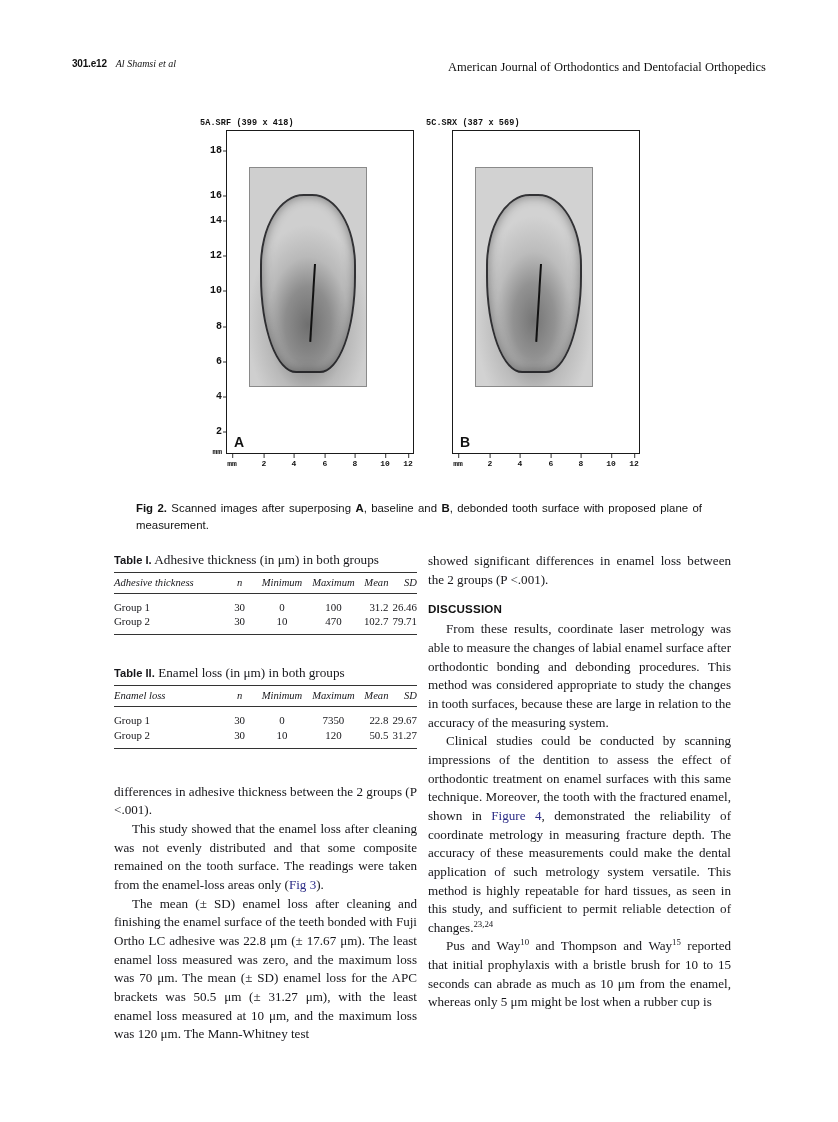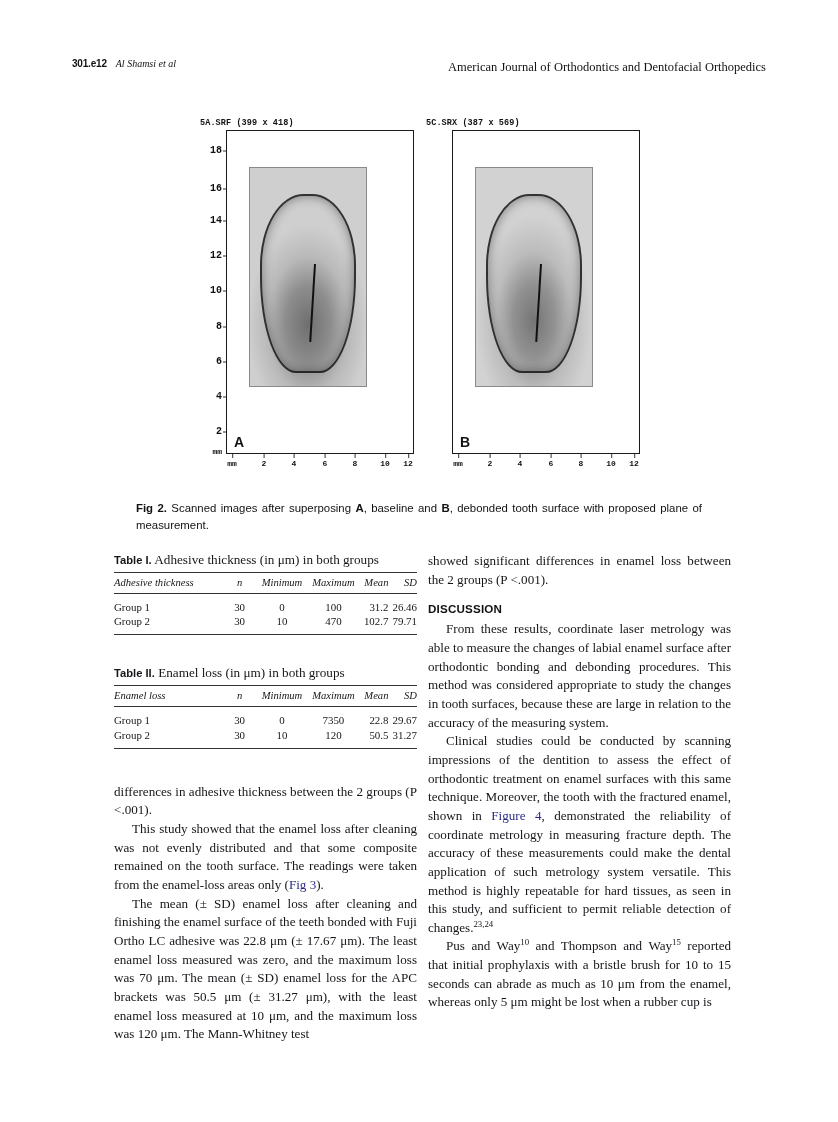--- a/index.html
+++ b/index.html
@@ -257,21 +257,21 @@
   </div>
 
   <div class="figure-wrap">
     <div class="panels">
 
       <div class="panel">
         <div class="panel-title">5A.SRF (399 x 418)</div>
         <div class="plot-row">
           <div class="yaxis">
             <span class="ytick" style="top:20px">18</span>
-            <span class="ytick" style="top:58px">16</span>
+            <span class="ytick" style="top:65px">16</span>
             <span class="ytick" style="top:90px">14</span>
             <span class="ytick" style="top:125px">12</span>
             <span class="ytick" style="top:160px">10</span>
             <span class="ytick" style="top:196px">8</span>
             <span class="ytick" style="top:231px">6</span>
             <span class="ytick" style="top:266px">4</span>
             <span class="ytick" style="top:301px">2</span>
             <span class="ylabel-mm">mm</span>
           </div>
           <div class="plotbox">

